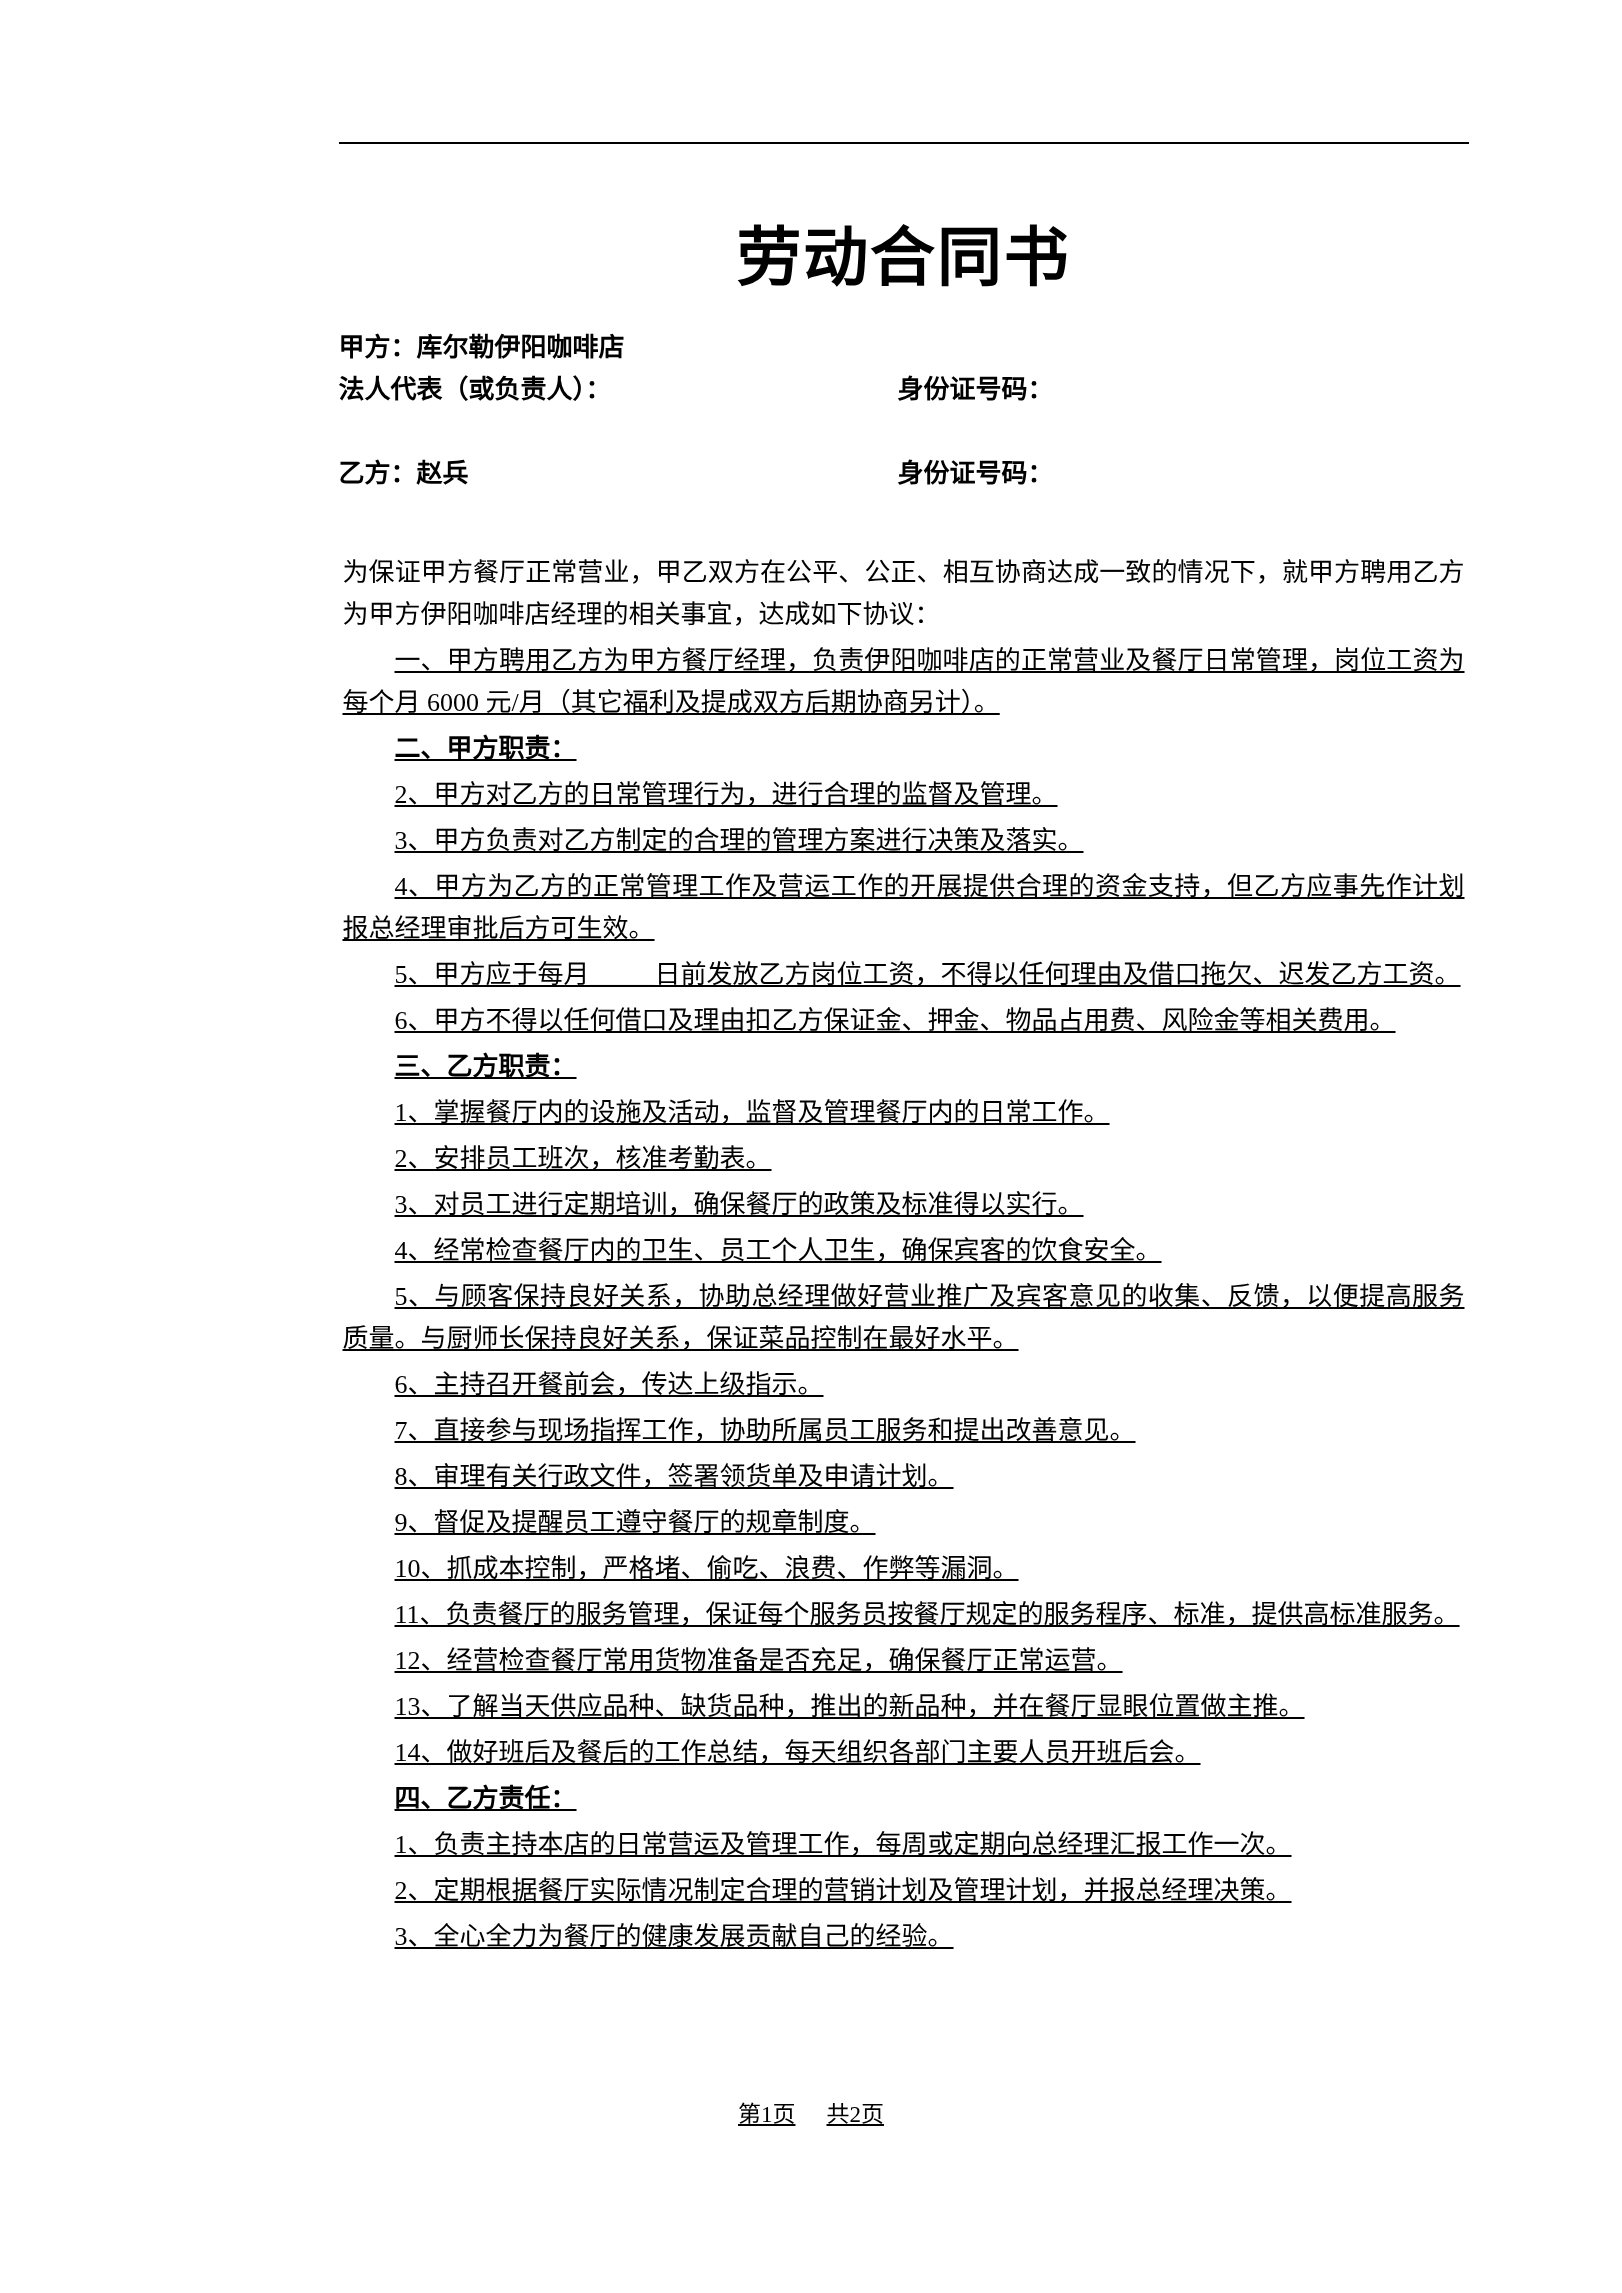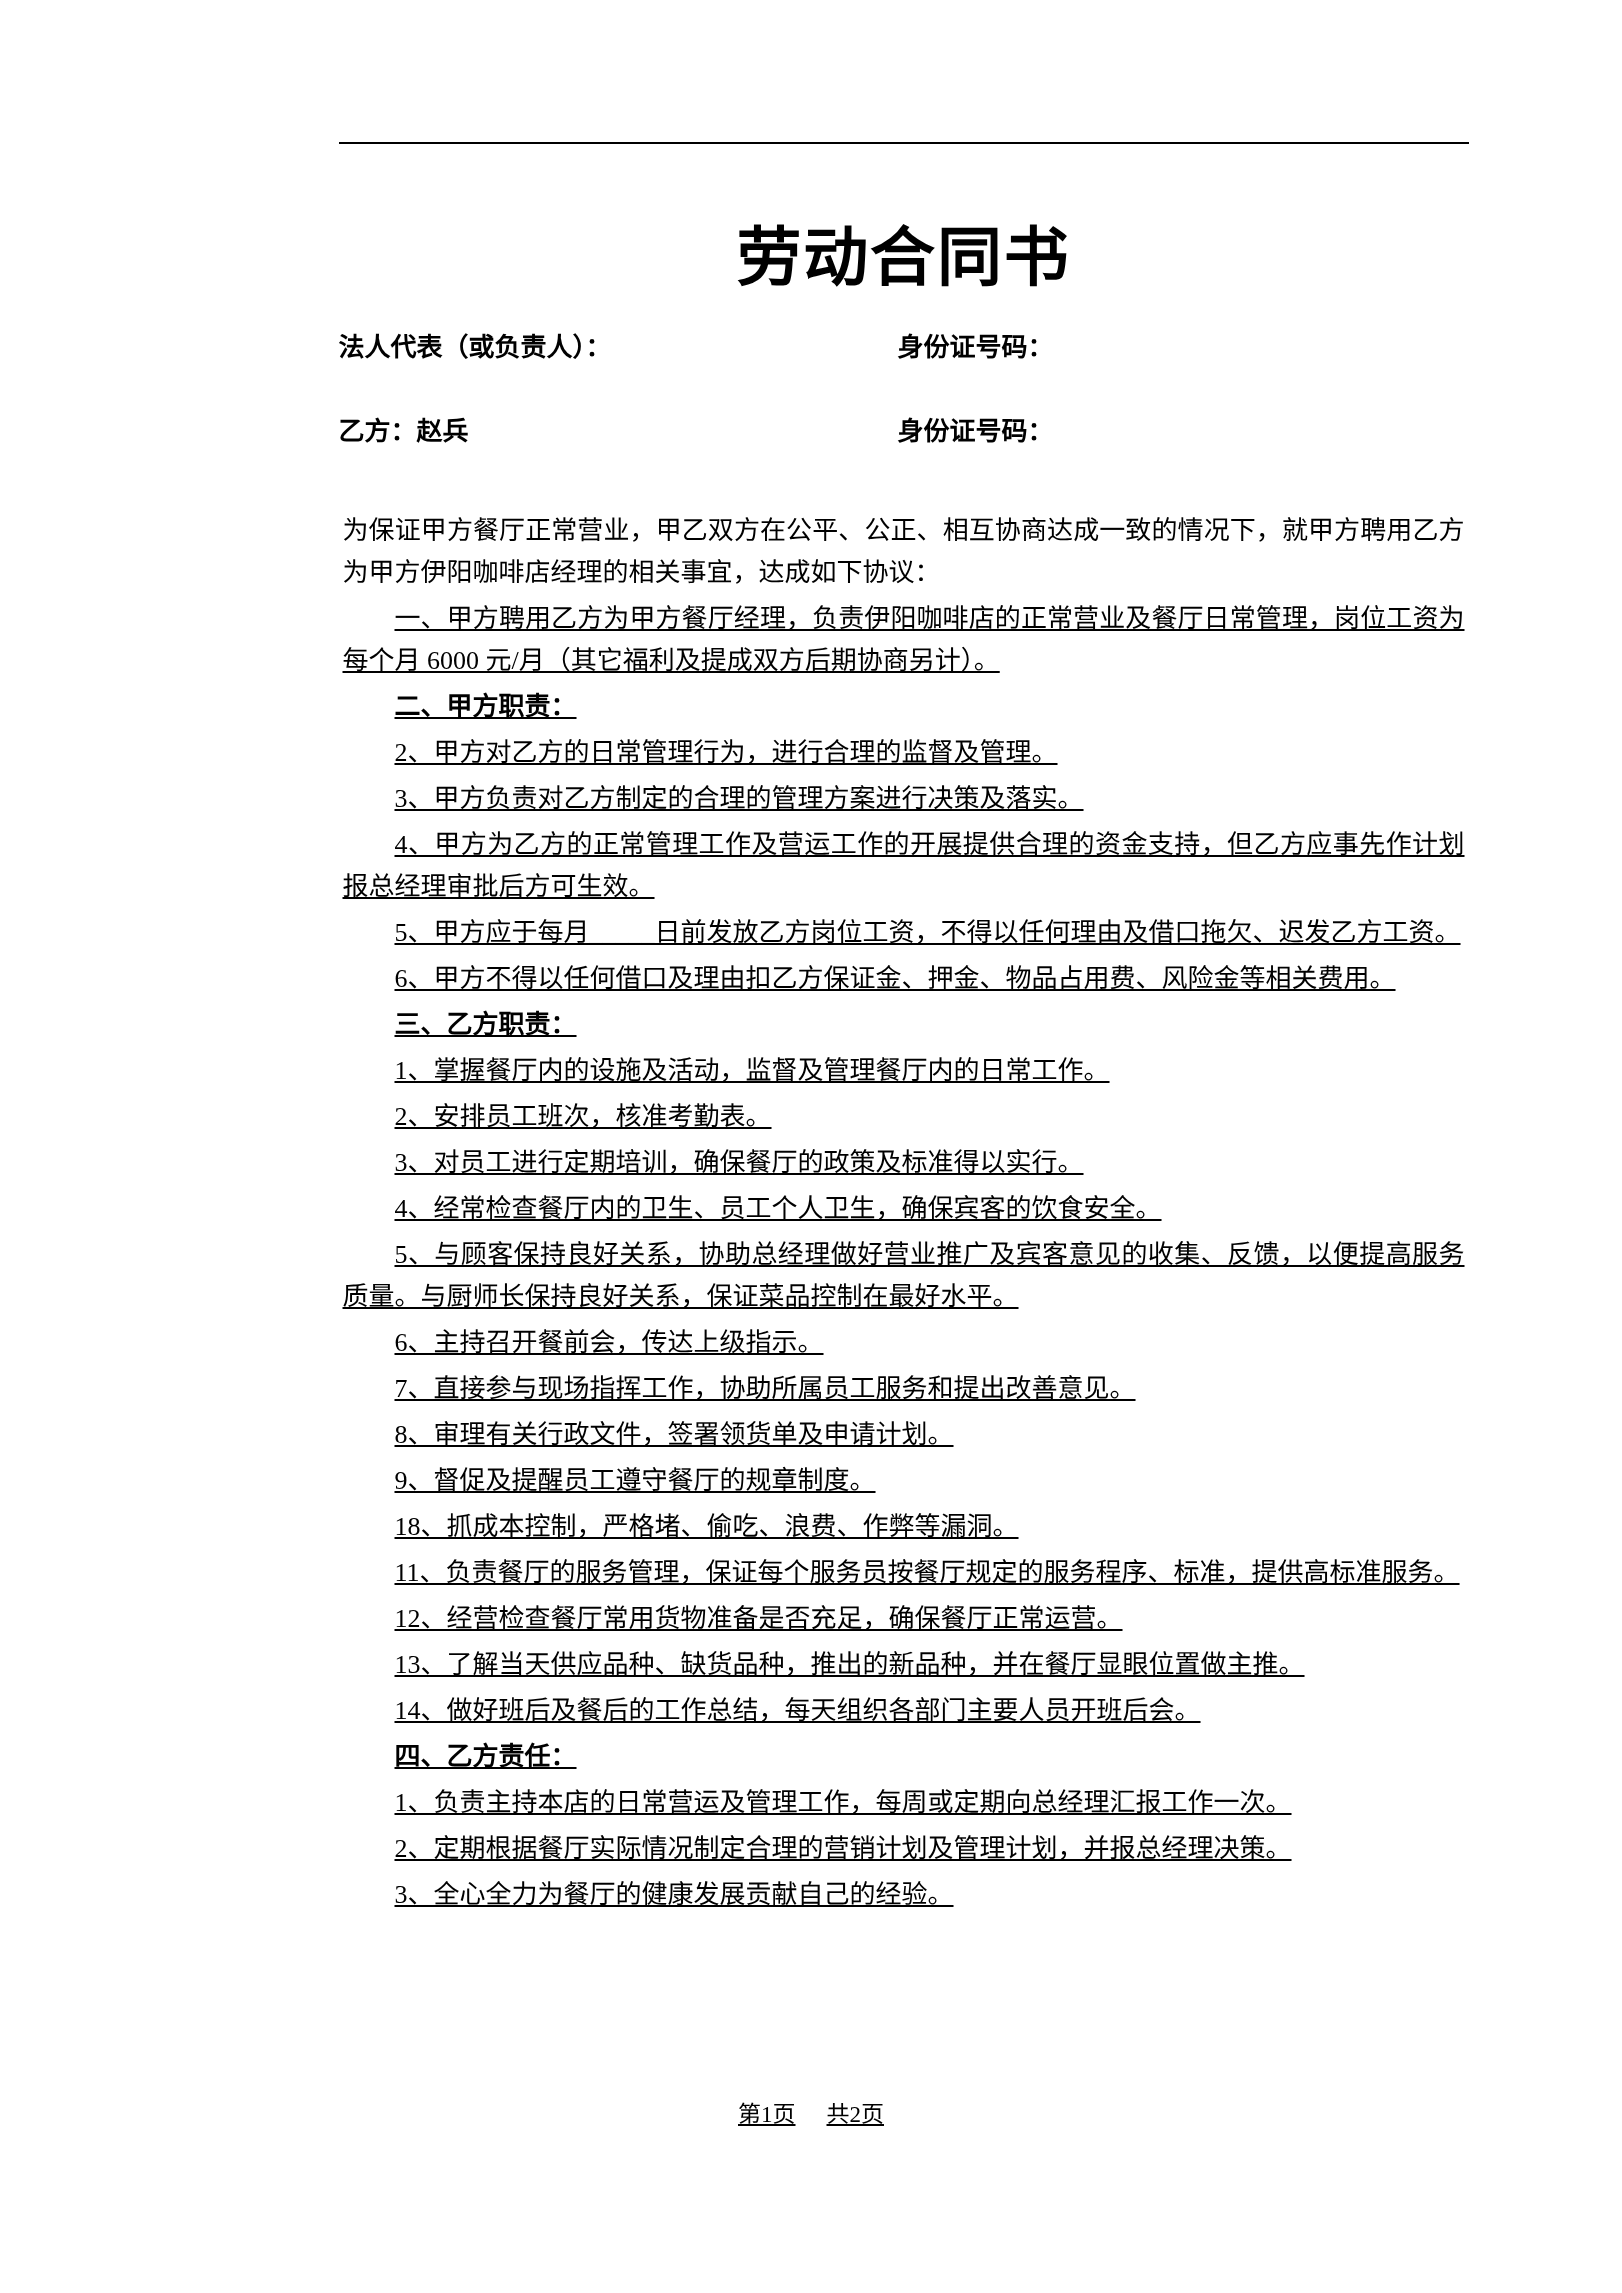--- a/index.html
+++ b/index.html
@@ -88,20 +88,23 @@
 </head>
 <body>
 
 <div class="page">
   <div class="content">
 
     <div class="top-rule"></div>
 
     <div class="doc-title">劳动合同书</div>
 
+    <div class="party-row">
+      <span>甲方：库尔勒伊阳咖啡店</span>
+    </div>
 
     <div class="party-row">
       <span>法人代表（或负责人）：</span>
       <span class="id-col">身份证号码：</span>
     </div>
 
     <div class="spacer"></div>
 
     <div class="party-row">
       <span>乙方：赵兵</span>
@@ -123,21 +126,21 @@
       <p class="para indent heading">三、乙方职责：</p>
       <p class="para indent">1、掌握餐厅内的设施及活动，监督及管理餐厅内的日常工作。</p>
       <p class="para indent">2、安排员工班次，核准考勤表。</p>
       <p class="para indent">3、对员工进行定期培训，确保餐厅的政策及标准得以实行。</p>
       <p class="para indent">4、经常检查餐厅内的卫生、员工个人卫生，确保宾客的饮食安全。</p>
       <p class="para indent">5、与顾客保持良好关系，协助总经理做好营业推广及宾客意见的收集、反馈，以便提高服务质量。与厨师长保持良好关系，保证菜品控制在最好水平。</p>
       <p class="para indent">6、主持召开餐前会，传达上级指示。</p>
       <p class="para indent">7、直接参与现场指挥工作，协助所属员工服务和提出改善意见。</p>
       <p class="para indent">8、审理有关行政文件，签署领货单及申请计划。</p>
       <p class="para indent">9、督促及提醒员工遵守餐厅的规章制度。</p>
-      <p class="para indent">18、抓成本控制，严格堵、偷吃、浪费、作弊等漏洞。</p>
+      <p class="para indent">10、抓成本控制，严格堵、偷吃、浪费、作弊等漏洞。</p>
       <p class="para indent">11、负责餐厅的服务管理，保证每个服务员按餐厅规定的服务程序、标准，提供高标准服务。</p>
       <p class="para indent">12、经营检查餐厅常用货物准备是否充足，确保餐厅正常运营。</p>
       <p class="para indent">13、了解当天供应品种、缺货品种，推出的新品种，并在餐厅显眼位置做主推。</p>
       <p class="para indent">14、做好班后及餐后的工作总结，每天组织各部门主要人员开班后会。</p>
       <p class="para indent heading">四、乙方责任：</p>
       <p class="para indent">1、负责主持本店的日常营运及管理工作，每周或定期向总经理汇报工作一次。</p>
       <p class="para indent">2、定期根据餐厅实际情况制定合理的营销计划及管理计划，并报总经理决策。</p>
       <p class="para indent">3、全心全力为餐厅的健康发展贡献自己的经验。</p>
     </div>
 

